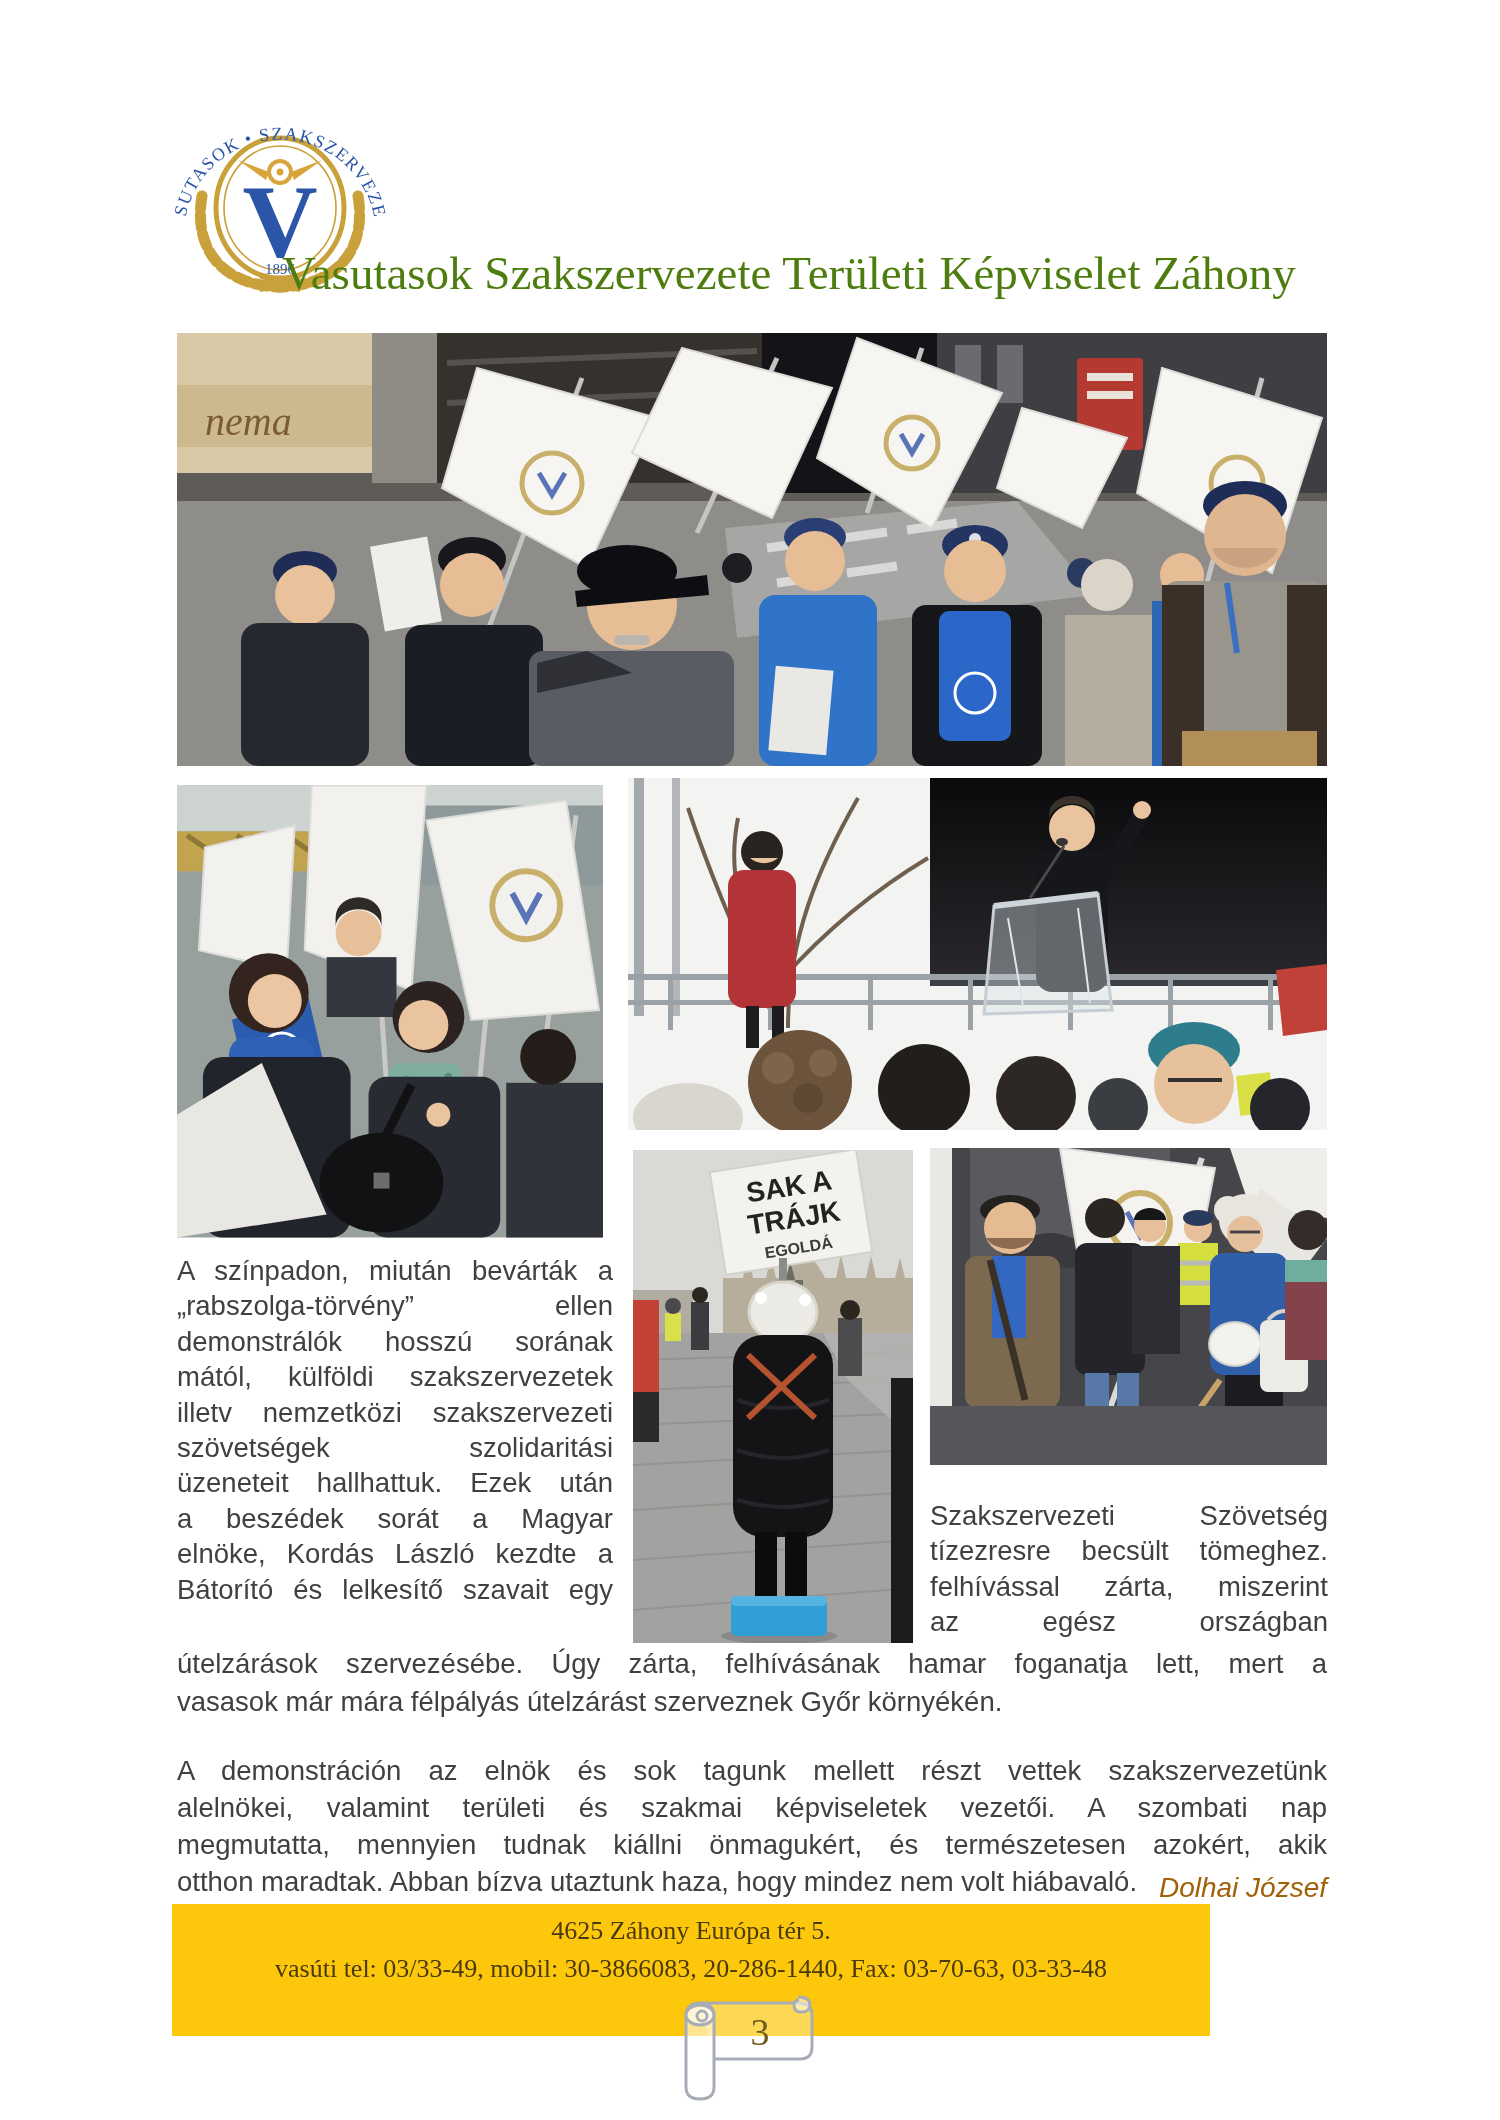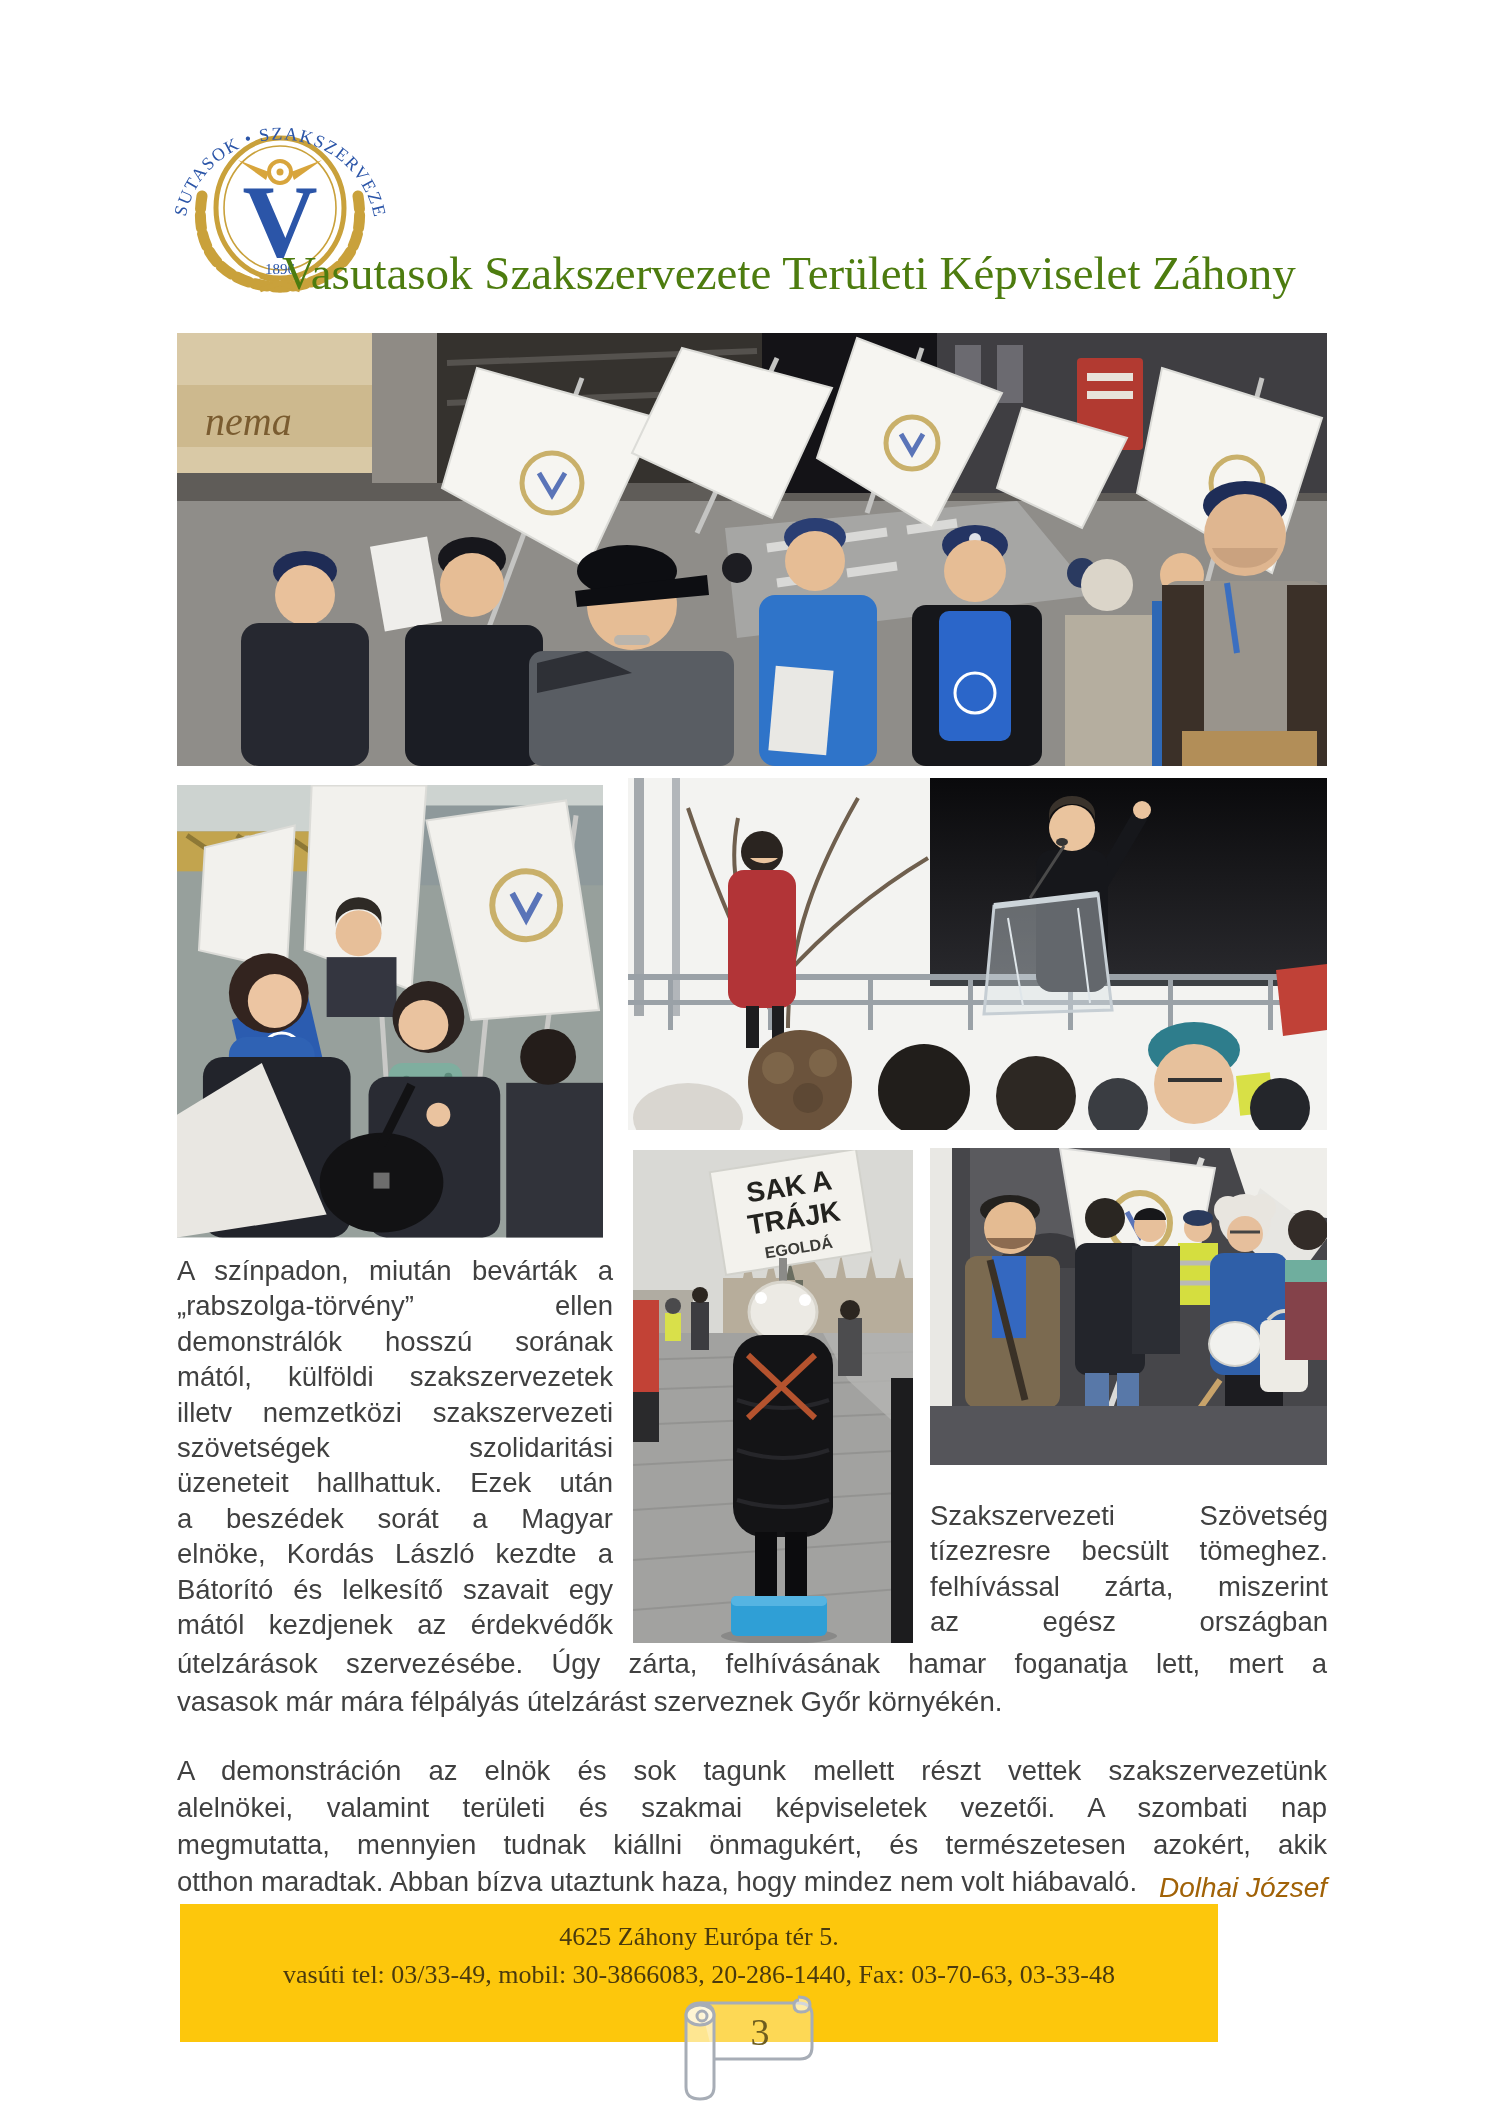--- a/index.html
+++ b/index.html
@@ -389,21 +389,20 @@
       <div class="tl">A színpadon, miután bevárták a</div>
       <div class="tl">„rabszolga-törvény” ellen</div>
       <div class="tl">demonstrálók hosszú sorának</div>
       <div class="tl">mától, külföldi szakszervezetek</div>
       <div class="tl">illetv nemzetközi szakszervezeti</div>
       <div class="tl">szövetségek szolidaritási</div>
       <div class="tl">üzeneteit hallhattuk. Ezek után</div>
       <div class="tl">a beszédek sorát a Magyar</div>
       <div class="tl">elnöke, Kordás László kezdte a</div>
       <div class="tl">Bátorító és lelkesítő szavait egy</div>
-      <div class="tl">mától kezdjenek az érdekvédők</div>
     </div>
 
   <div class="abs bodytext" style="left:930px;top:1498px;width:398px">
       <div class="tl">Szakszervezeti Szövetség</div>
       <div class="tl">tízezresre becsült tömeghez.</div>
       <div class="tl">felhívással zárta, miszerint</div>
       <div class="tl">az egész országban</div>
     </div>
 
   <div class="abs bodytext" style="left:177px;top:1645px;width:1150px;line-height:38px">
@@ -413,21 +412,21 @@
 
   <div class="abs bodytext p2" style="left:177px;top:1752px;width:1150px">
       <div class="tl">A demonstráción az elnök és sok tagunk mellett részt vettek szakszervezetünk</div>
       <div class="tl">alelnökei, valamint területi és szakmai képviseletek vezetői. A szombati nap</div>
       <div class="tl">megmutatta, mennyien tudnak kiállni önmagukért, és természetesen azokért, akik</div>
       <div class="tl nj">otthon maradtak. Abban bízva utaztunk haza, hogy mindez nem volt hiábavaló.</div>
     </div>
 
   <div class="abs sig" style="left:827px;top:1872px;width:500px">Dolhai József</div>
 
-  <div class="abs footer-band" style="left:180px;top:1904px;width:1038px;height:124px;padding-top:14px">
+  <div class="abs footer-band" style="left:172px;top:1904px;width:1038px;height:124px;padding-top:8px">
     <div class="fline">4625 Záhony Európa tér 5.</div>
     <div class="fline">vasúti tel: 03/33-49, mobil: 30-3866083, 20-286-1440, Fax: 03-70-63, 03-33-48</div>
   </div>
 
   <svg class="abs" style="left:678px;top:1995px" width="150" height="118" viewBox="0 0 150 118">
     <g fill="rgba(255,255,255,0.30)" stroke="#a7adb6" stroke-width="3">
       <path d="M22,8 L120,8 Q134,8 134,20 L134,52 Q134,64 122,64 L36,64"></path>
       <path d="M120,2 q12,0 12,8 q0,7 -9,7 q-7,0 -7,-7 q0,-5 5,-5" fill="rgba(255,255,255,0.5)"></path>
       <path d="M8,22 Q8,8 22,8 Q36,8 36,22 L36,92 Q36,104 22,104 Q8,104 8,92 Z" fill="rgba(255,255,255,0.55)"></path>
       <ellipse cx="22" cy="20" rx="14" ry="10" fill="rgba(255,255,255,0.6)"></ellipse>

